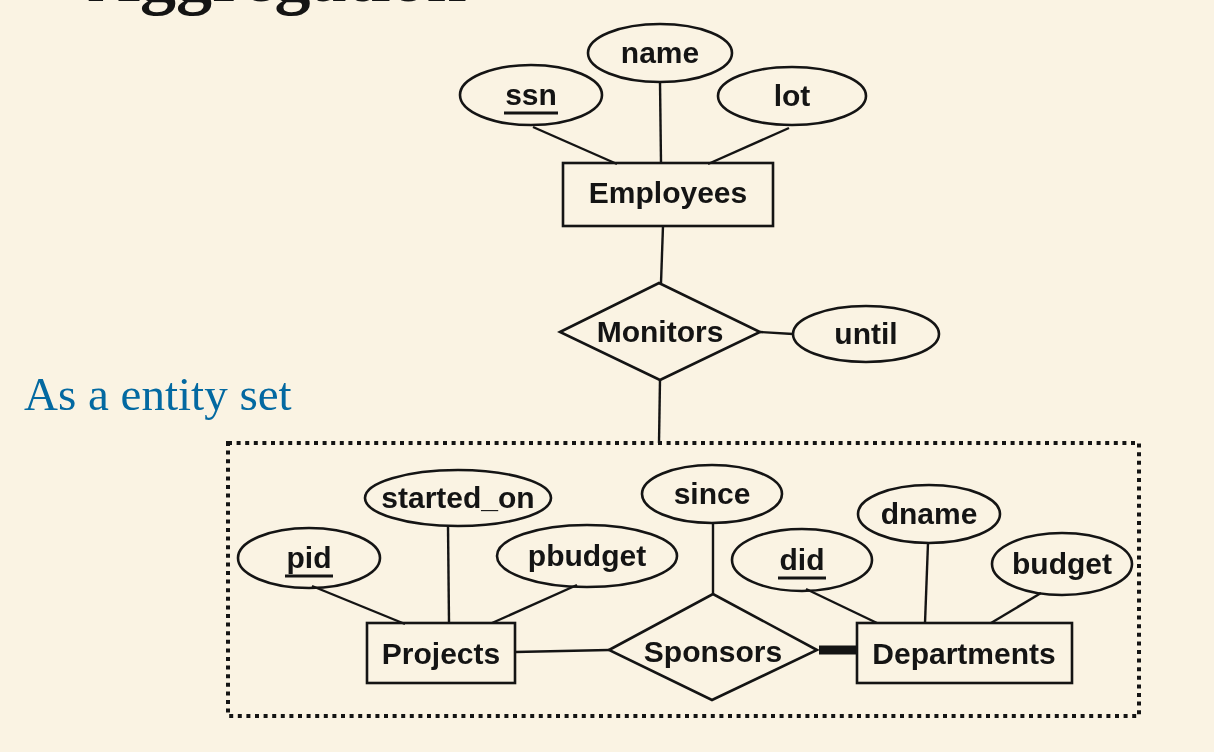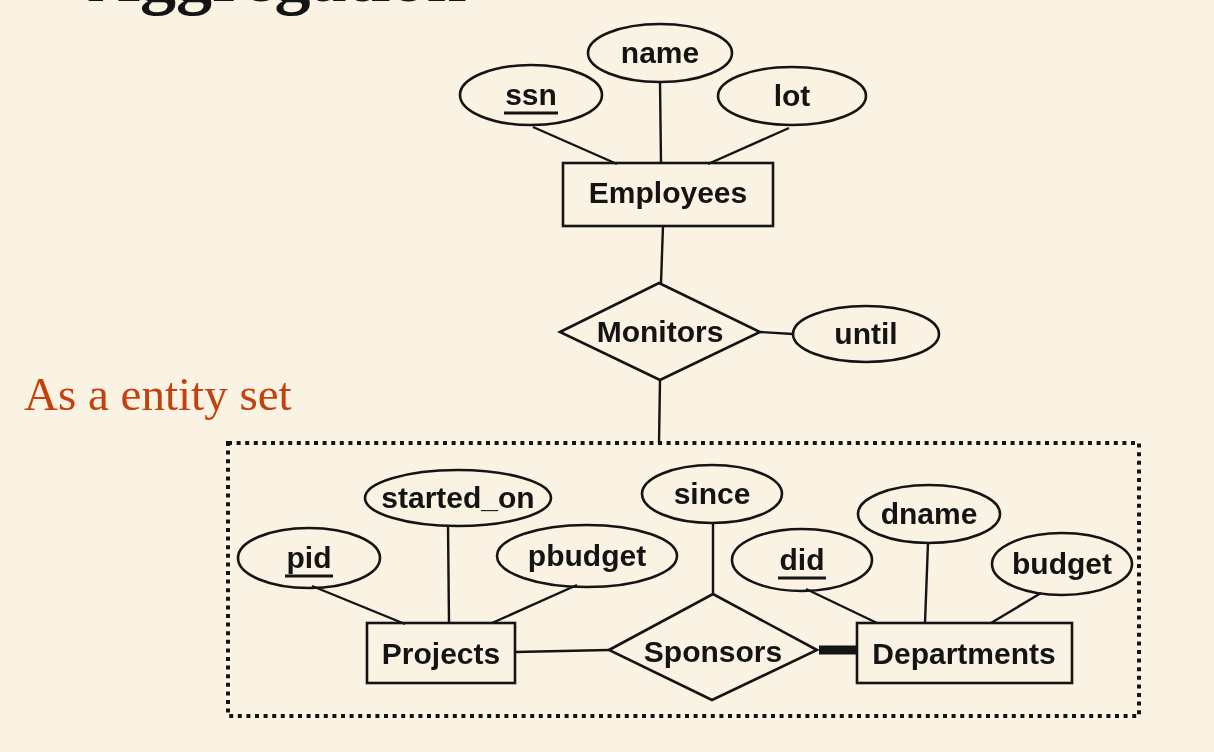--- a/index.html
+++ b/index.html
@@ -13,21 +13,21 @@
   .clipped-title {
     position:absolute; left:88px; top:-64px;
     font-family:"Liberation Serif", serif;
     font-weight:bold; font-size:72px; line-height:normal;
     color:#141414; white-space:nowrap;
   }
   .caption {
     position:absolute; left:24px; top:369px;
     font-family:"Liberation Serif", serif;
     font-size:47px; line-height:1.1;
-    color:#c2410c; white-space:nowrap;
+    color:#0369a1; white-space:nowrap;
   }
   svg.diagram { position:absolute; left:0; top:0; display:block; }
   svg.diagram text {
     font-family:"Liberation Sans", sans-serif;
     font-weight:bold; fill:#141414; text-anchor:middle;
     font-size:30px;
   }
   .shape { fill:none; stroke:#141414; stroke-width:2.6px; }
   .edge  { fill:none; stroke:#141414; stroke-width:2.4px; }
   .edge-thick { fill:none; stroke:#141414; stroke-width:9px; }

